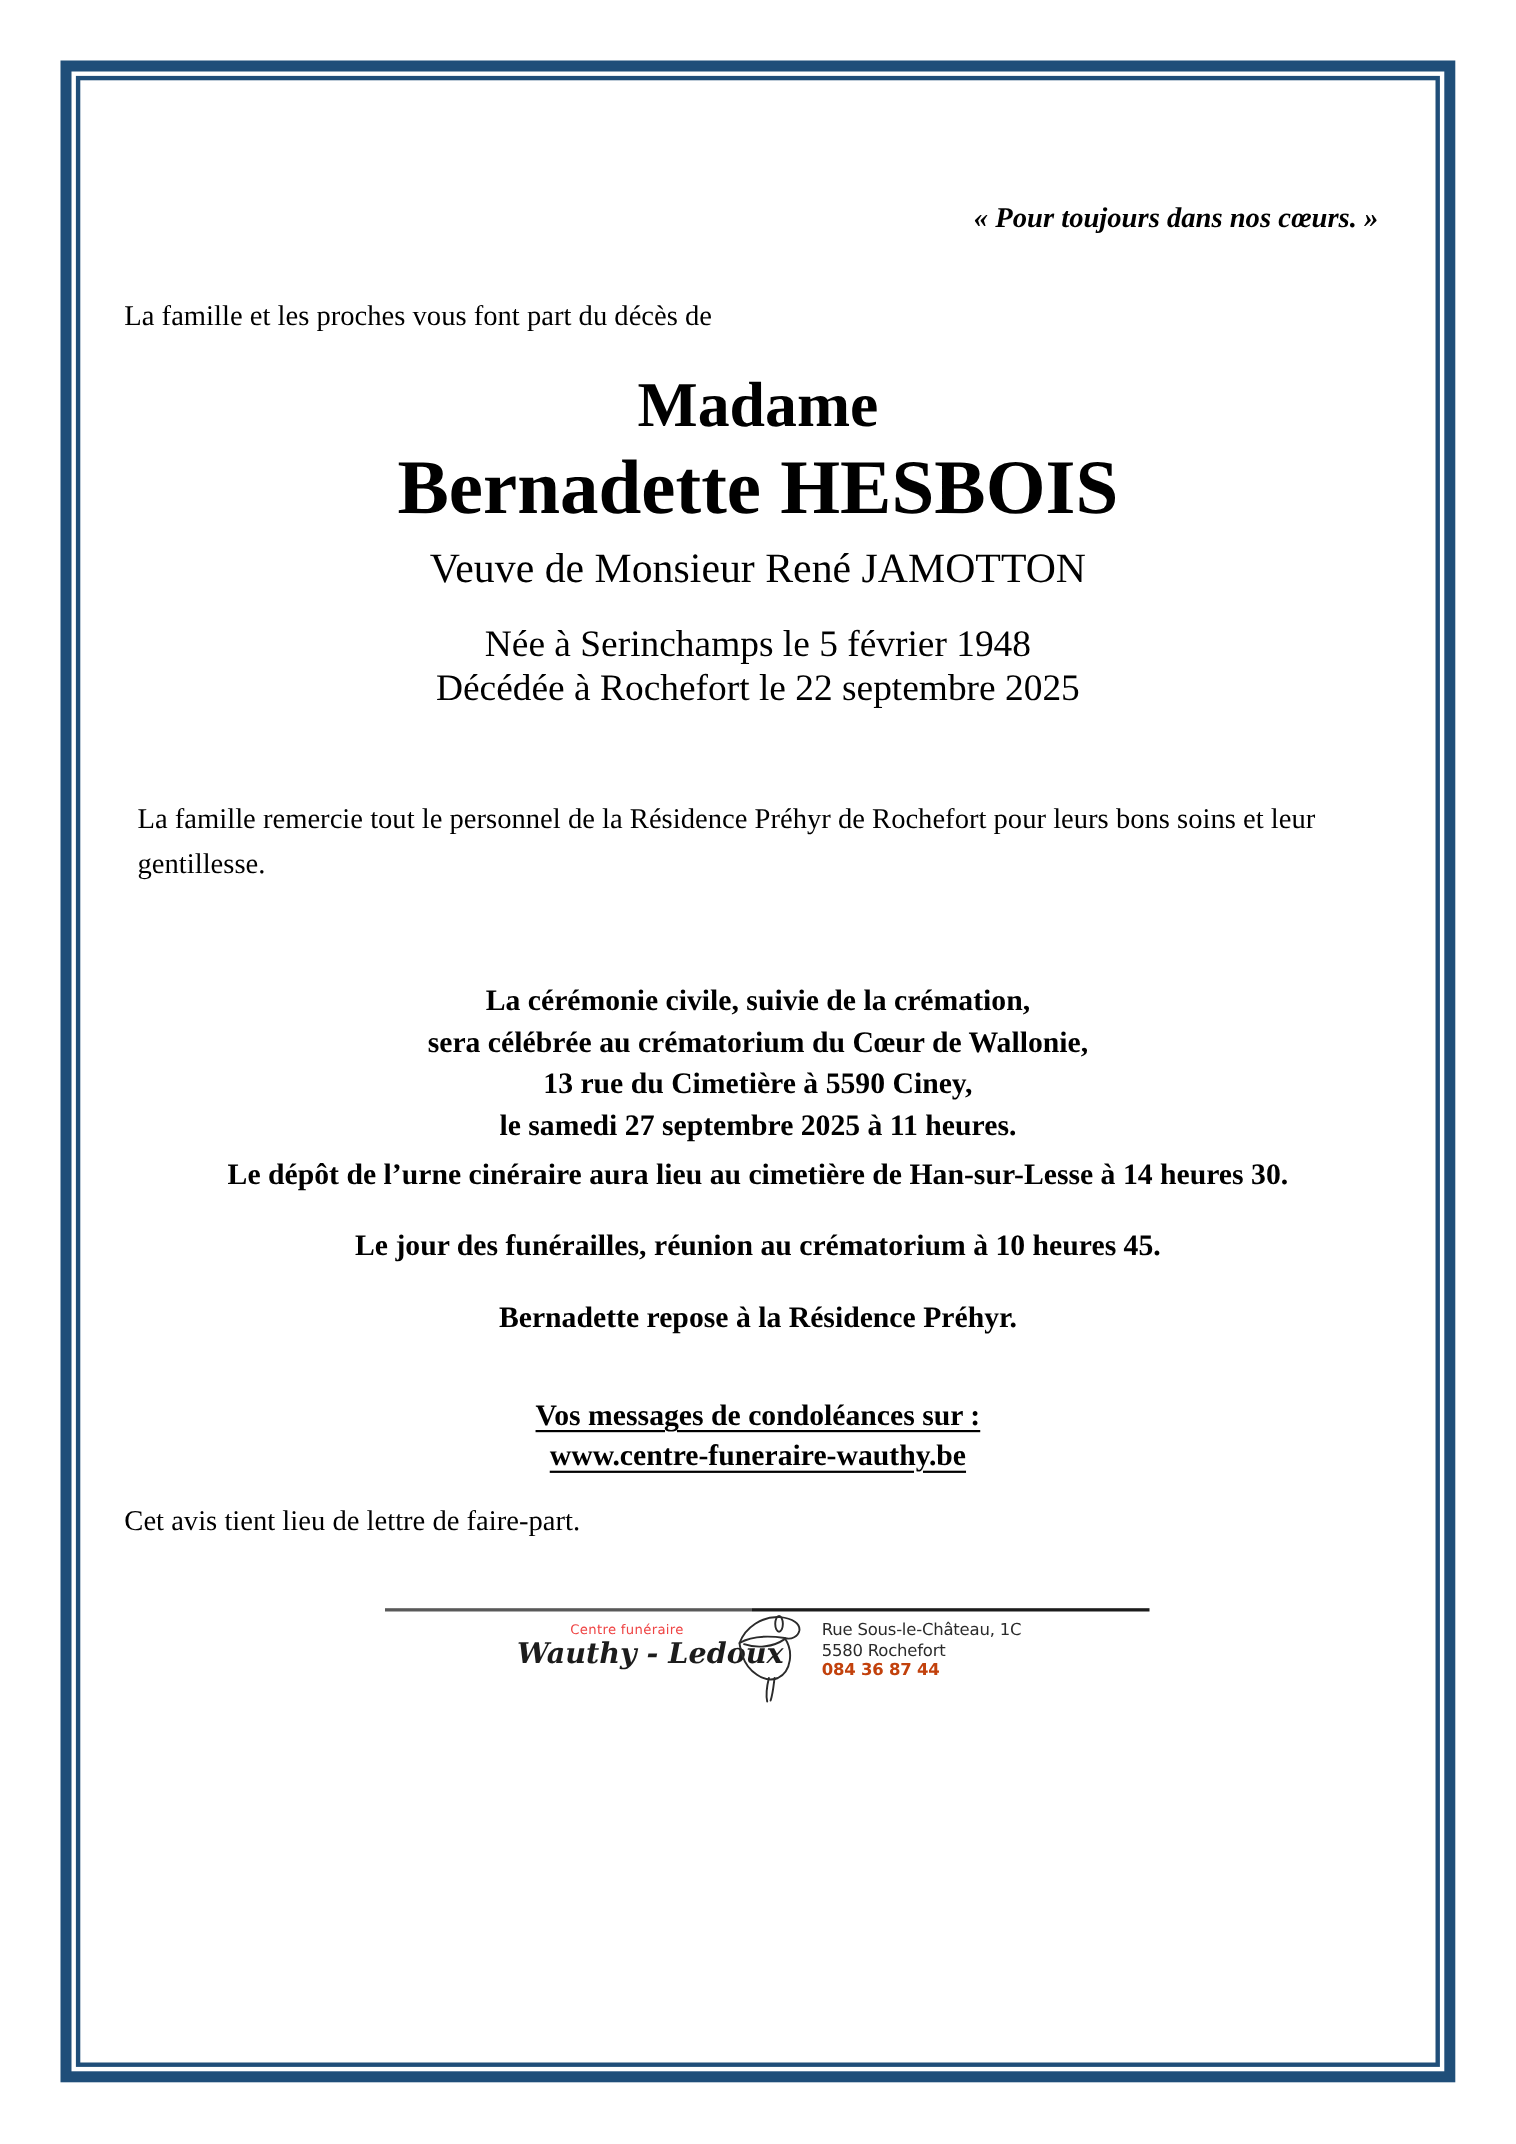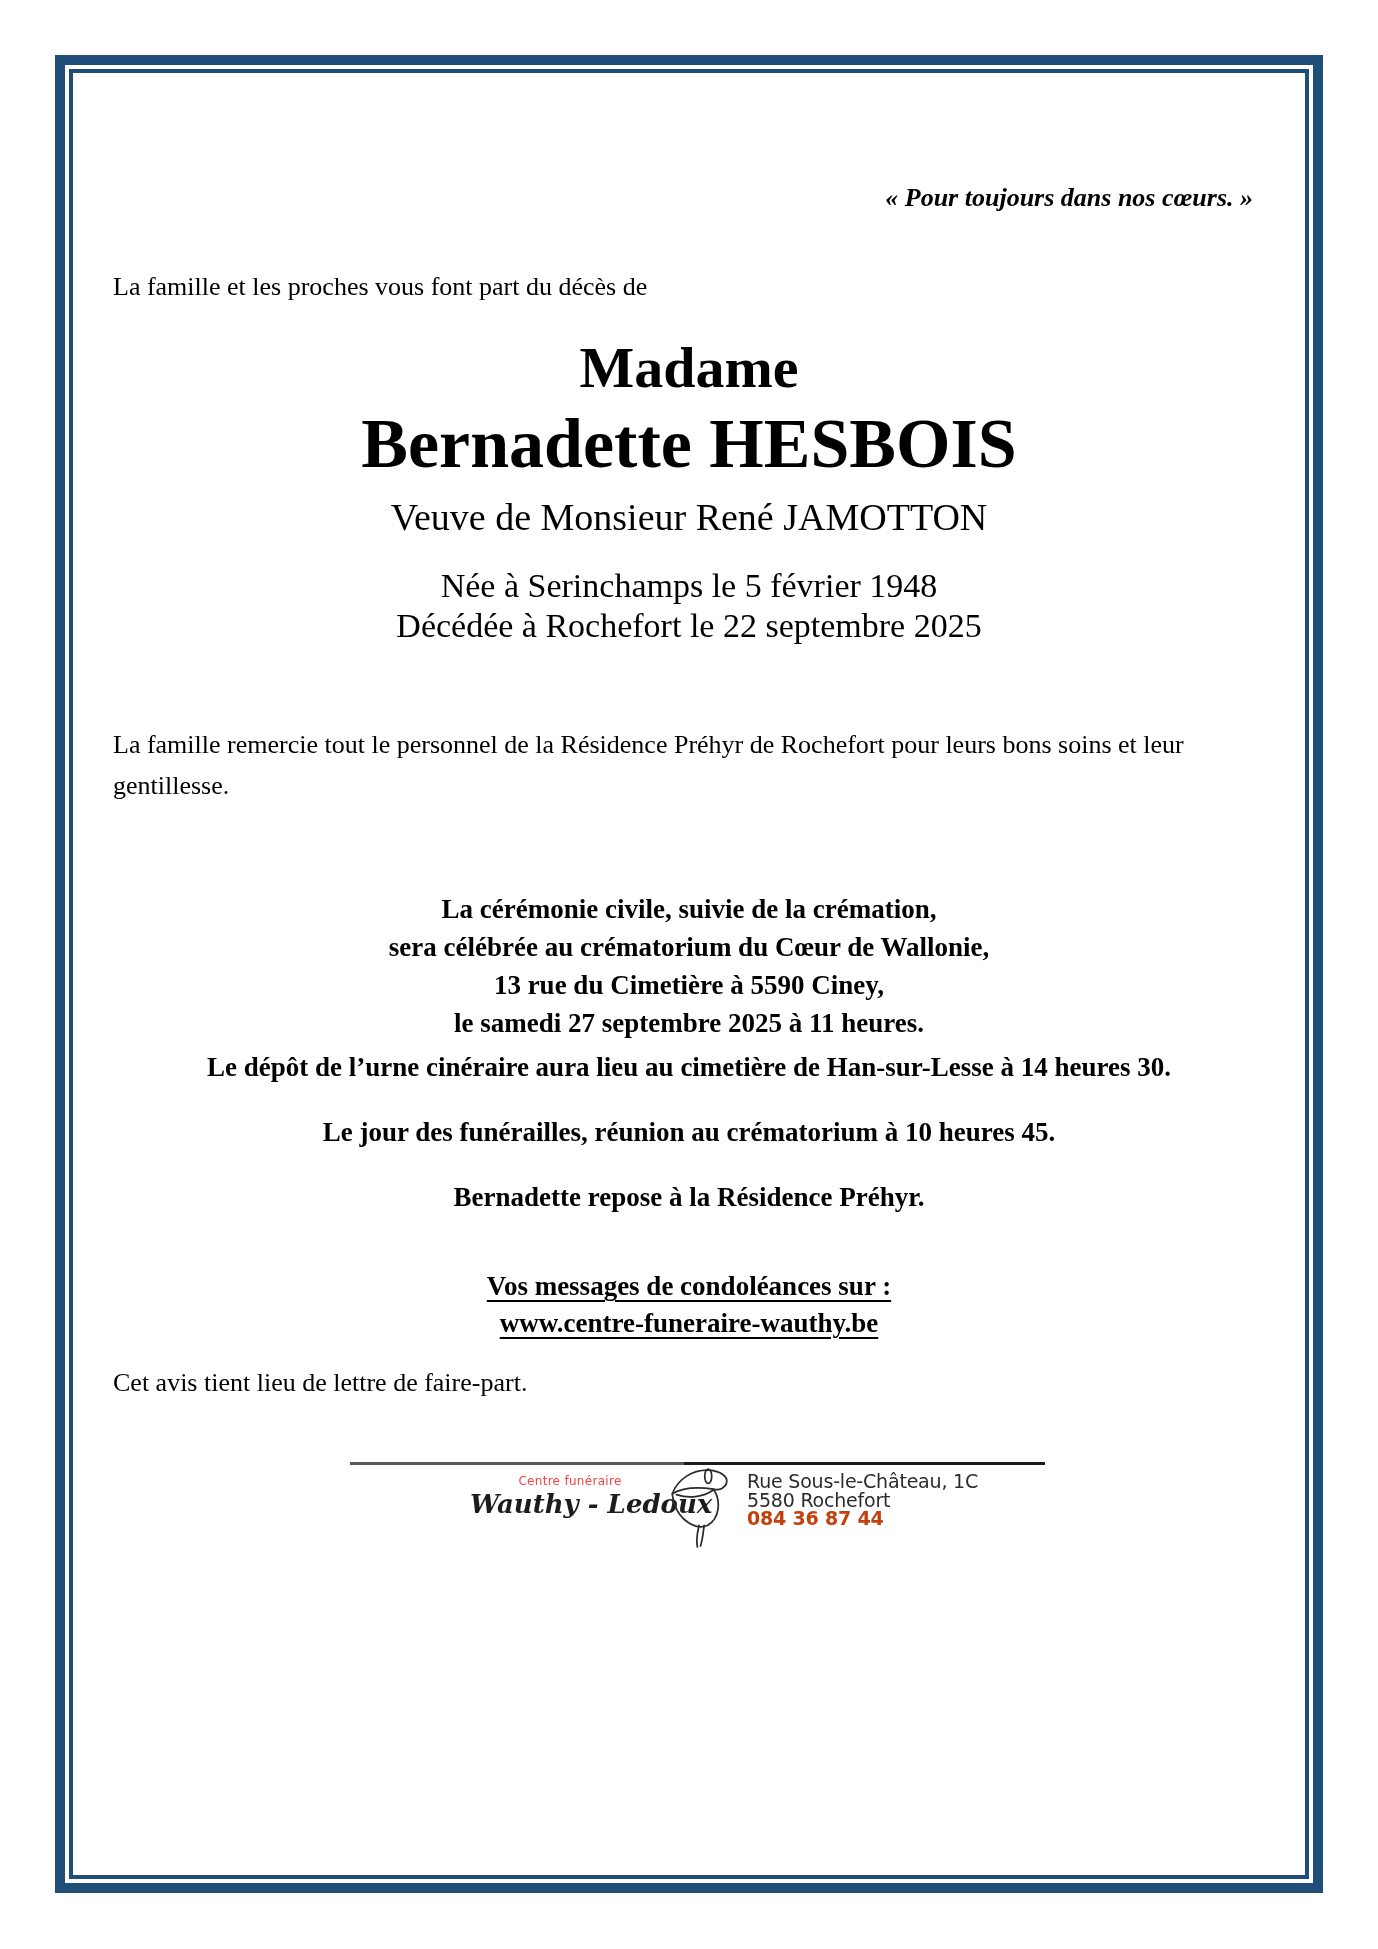--- a/index.html
+++ b/index.html
@@ -43,21 +43,21 @@
     top: 330px; left: 75px; right: 75px;
     text-align: center;
   }
   .names .line-title   { font-size: 58px; font-weight: bold; line-height: 76px; }
   .names .line-name    { font-size: 70px; font-weight: bold; line-height: 76px; }
   .names .line-relation{ font-size: 38px; font-weight: normal; line-height: 70px; }
   .names .line-date    { font-size: 34px; line-height: 40px; }
   .names .dates        { margin-top: 14px; }
   .thanks {
     position: absolute;
-    top: 724px; left: 113px; right: 90px;
+    top: 724px; left: 125px; right: 90px;
     font-size: 26px;
     line-height: 41px;
   }
   .center-bold {
     position: absolute;
     left: 75px; right: 75px;
     text-align: center;
     font-size: 27px;
     font-weight: bold;
   }
@@ -105,21 +105,21 @@
   }
   .lily {
     position: absolute;
     top: 1466px; left: 662px;
     width: 74px; height: 82px;
   }
   .address {
     position: absolute;
     top: 1472px; left: 747px;
     font-family: "DejaVu Sans", sans-serif;
-    font-size: 19px;
+    font-size: 15px;
     line-height: 18.5px;
     color: #2b2b2b;
     letter-spacing: -0.2px;
   }
   .address .phone { font-weight: bold; color: #c2410c; }
 </style>
 </head>
 <body>
 
 <div class="page">

